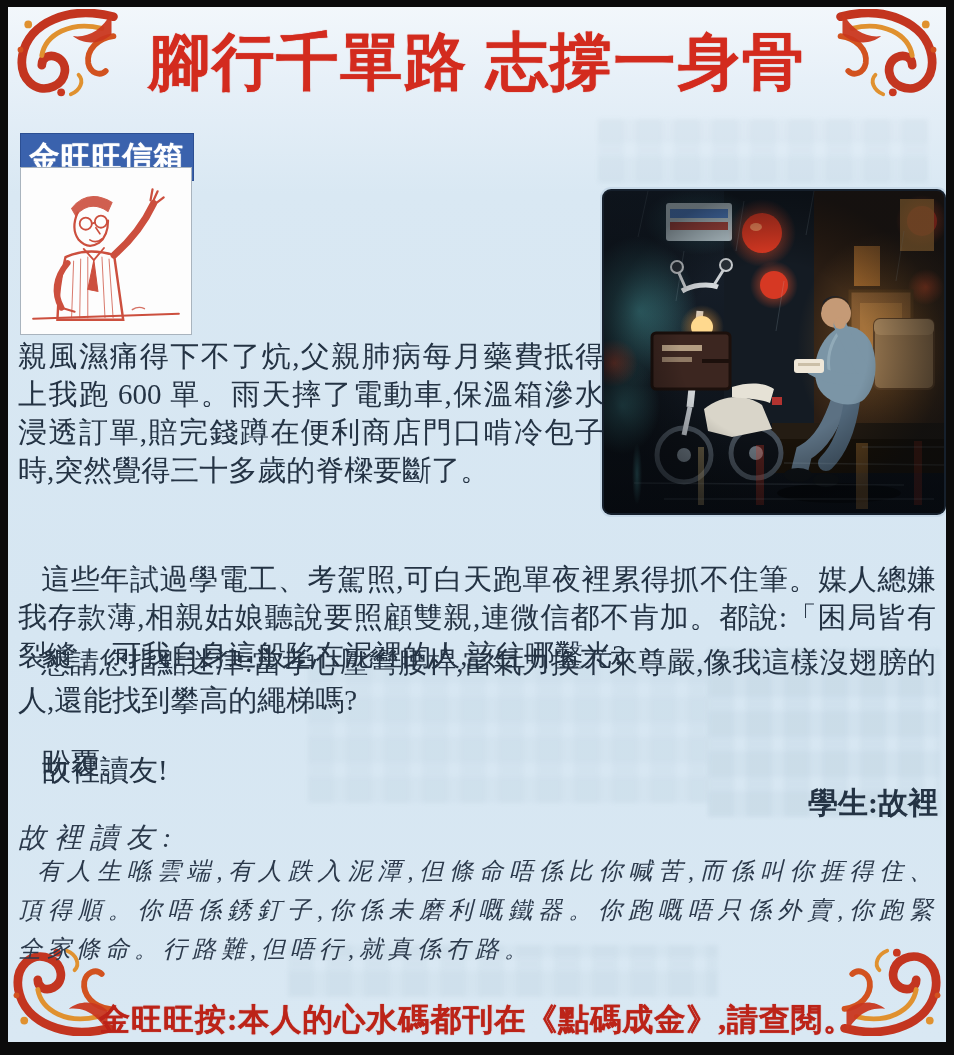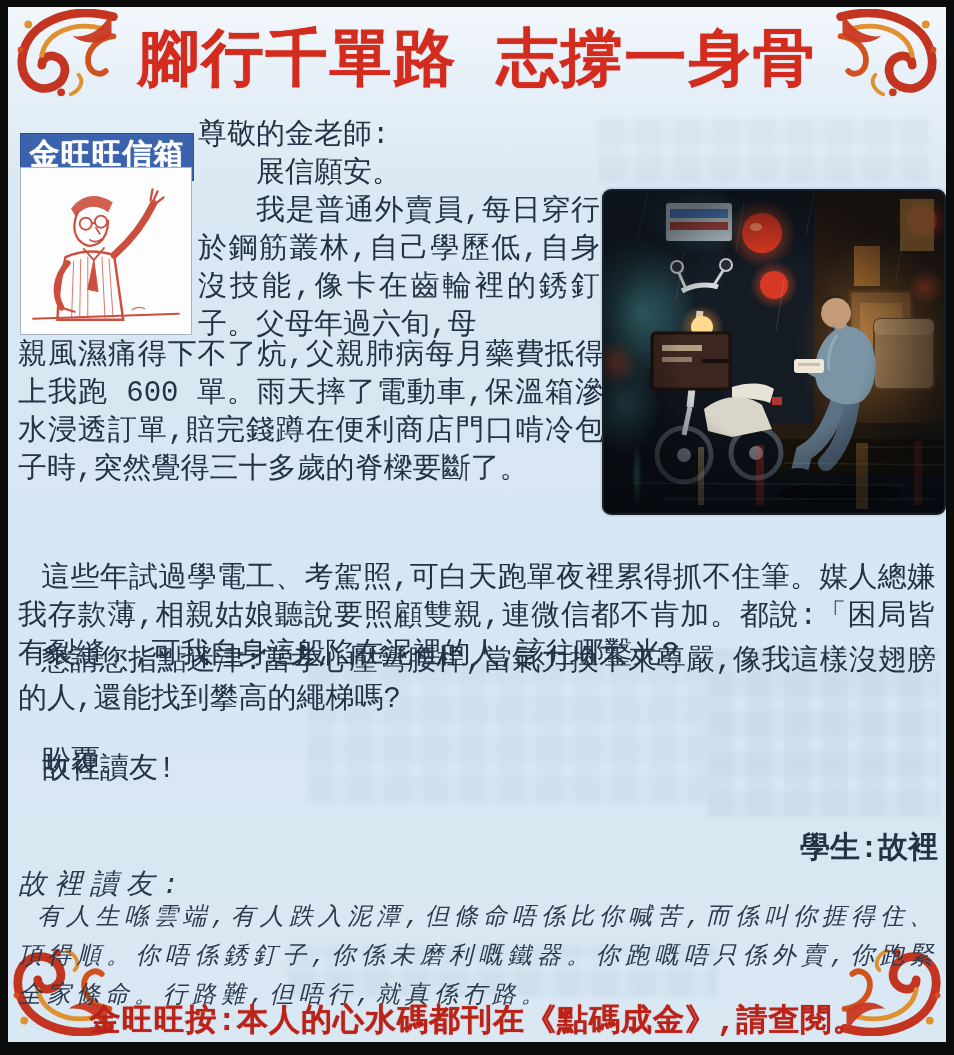--- a/index.html
+++ b/index.html
@@ -1,20 +1,20 @@
 <!DOCTYPE html>
 <html><head>
 <meta charset="utf-8">
 <style>
   html,body{margin:0;padding:0;background:#888;}
   .page{
     width:954px;height:1055px;box-sizing:border-box;
     border-style:solid;border-color:#0b0b0b;
     border-width:7px 8px 13px 8px;
-    font-family:Liberation Mono, monospace;
+    font-family:Liberation Serif, serif;
     position:relative;overflow:hidden;
     background:#ef4444;
   }
   .inner{
     position:relative;width:938px;height:1035px;
     background:linear-gradient(180deg,#f2f7fb 0%,#e7f0f8 7%,#d9e8f3 18%,#d6e6f2 60%,#d9e8f3 100%);
     overflow:hidden;
   }
   .abs{position:absolute;}
   
@@ -49,23 +49,23 @@
   .body-text{color:#243344;font-size:29px;line-height:38px;text-align:justify;word-break:break-all;}
   .body-text p{margin:0;}
   .ind2{text-indent:2em;}
   .ind1{text-indent:0.8em;}
   .block-a{left:190px;top:110px;width:402px;}
   .block-b{left:10px;top:330px;width:586px;}
   .para2{left:10px;top:513px;width:918px;margin-top:40px;}
   .para3{left:10px;top:636px;width:918px;}
   .closing1{left:34px;top:737px;}
   .closing2{left:34px;top:744px;}
-  .sign{right:8px;top:776px;font-size:30px;font-weight:600;color:#243344;margin-top:44px;}
-  
-  .reply{font-style:italic;color:#2c3a4c;margin-top:46px;}
+  .sign{right:8px;top:776px;font-size:30px;font-weight:600;color:#243344;}
+  
+  .reply{font-style:italic;color:#2c3a4c;}
   .reply-salutation{left:10px;top:812px;font-size:28px;letter-spacing:8px;}
   .reply-body{left:10px;top:845px;width:920px;font-size:24px;line-height:39px;letter-spacing:5px;text-align:justify;word-break:break-all;}
   .reply-sign{right:44px;top:954px;font-size:28px;letter-spacing:13px;}
   
   .footer-note{
     left:0;right:0;top:992px;text-align:center;
     color:#bc2318;font-size:31px;font-weight:700;letter-spacing:1px;
     text-shadow:0 0 1px #bc2318;
   }
   
@@ -267,25 +267,20 @@
         <g stroke="rgba(190,215,225,0.14)" stroke-width="1.5">
           <path d="M258,256 L340,256 M180,272 L340,274 M30,292 L300,294 M60,308 L330,308"></path>
         </g>
         <g stroke="rgba(200,225,235,0.16)" stroke-width="1">
           <path d="M44,0 L34,46 M140,10 L132,60 M210,0 L202,44 M300,40 L292,90 M80,60 L72,110 M180,90 L172,140"></path>
         </g>
         <rect width="340" height="322" fill="url(#vig)"></rect>
       </svg>
     </div>
 
-    <div class="abs body-text block-a">
-      <p>尊敬的金老師:</p>
-      <p class="ind2">展信願安。</p>
-      <p class="ind2">我是普通外賣員,每日穿行於鋼筋叢林,自己學歷低,自身沒技能,像卡在齒輪裡的銹釘子。父母年過六旬,母</p>
-    </div>
     <div class="abs body-text block-b">
       <p>親風濕痛得下不了炕,父親肺病每月藥費抵得上我跑 600 單。雨天摔了電動車,保溫箱滲水浸透訂單,賠完錢蹲在便利商店門口啃冷包子時,突然覺得三十多歲的脊樑要斷了。</p>
     </div>
     <div class="abs body-text para2">
       <p class="ind1">這些年試過學電工、考駕照,可白天跑單夜裡累得抓不住筆。媒人總嫌我存款薄,相親姑娘聽說要照顧雙親,連微信都不肯加。都說:「困局皆有裂縫」,可我自身這般陷在泥裡的人,該往哪鑿光?</p>
     </div>
     <div class="abs body-text para3">
       <p class="ind1">懇請您指點迷津:當孝心壓彎腰桿,當氣力換不來尊嚴,像我這樣沒翅膀的人,還能找到攀高的繩梯嗎?</p>
     </div>
     <div class="abs body-text closing1">盼覆。</div>

